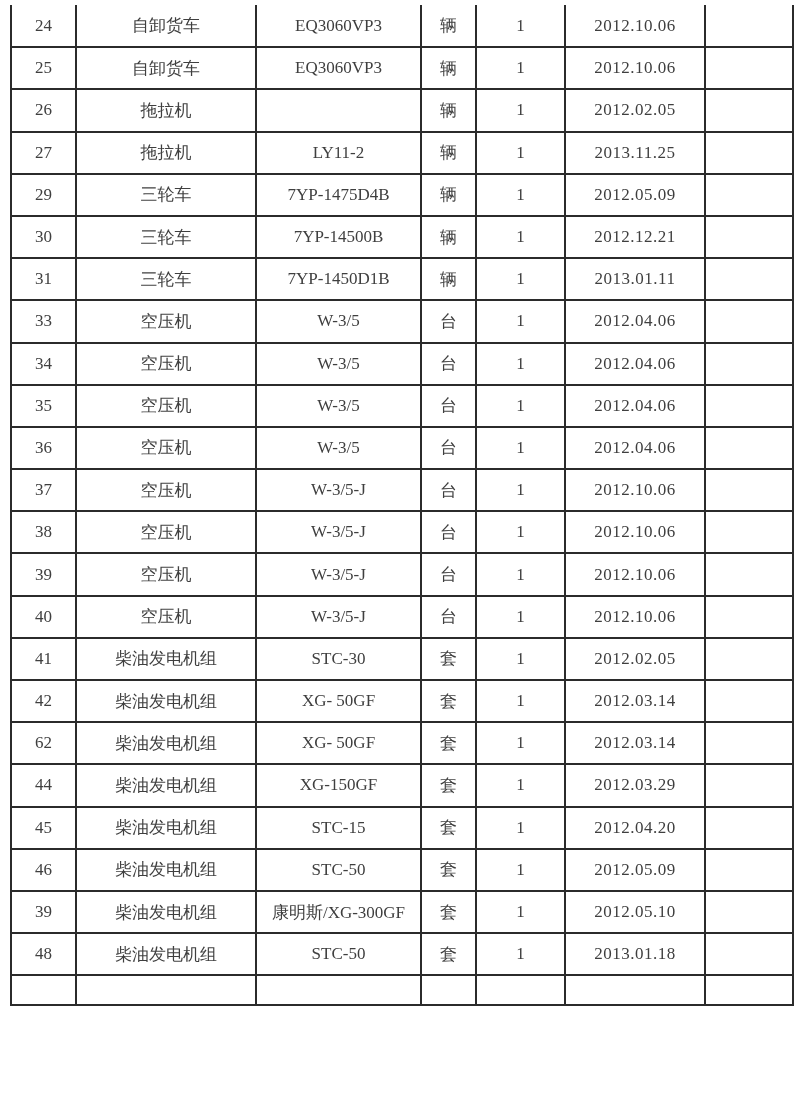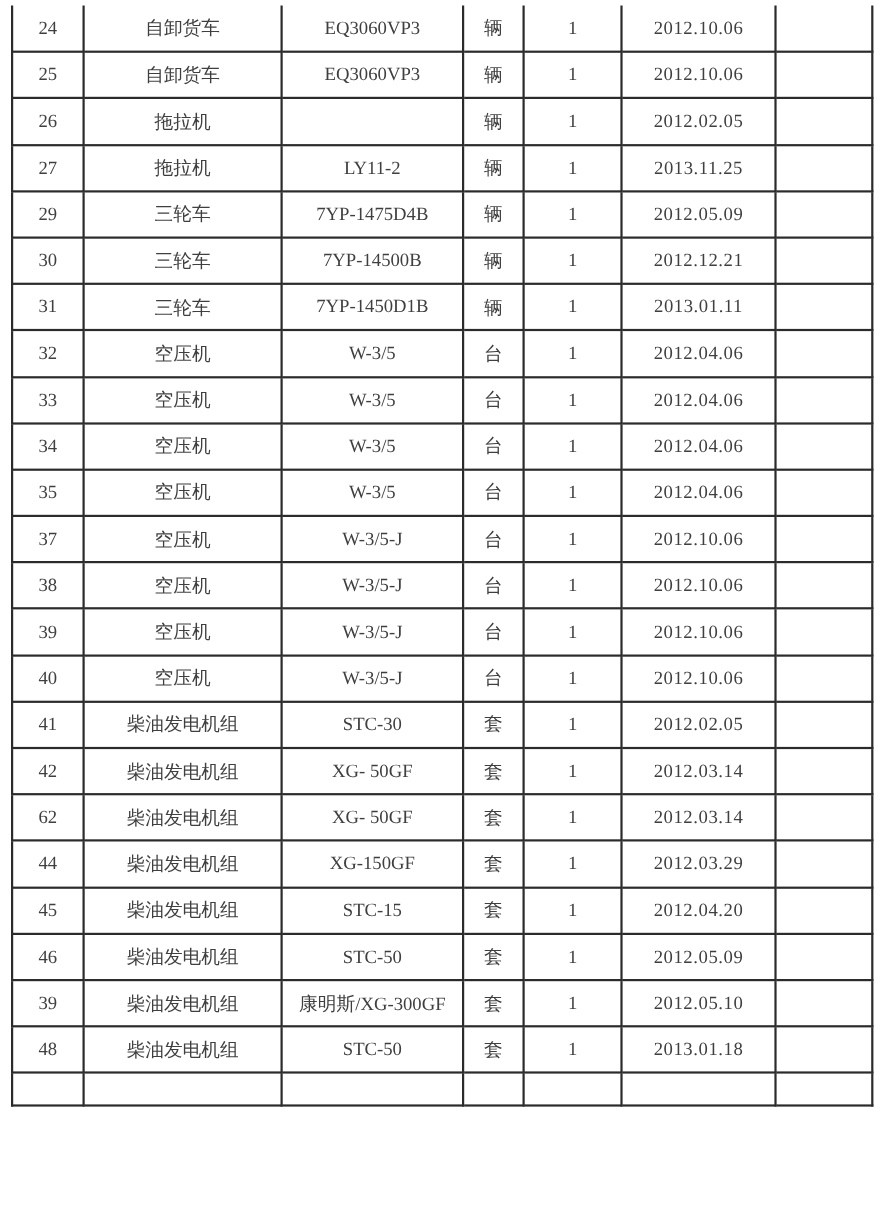--- a/index.html
+++ b/index.html
@@ -118,48 +118,48 @@
         <tr>
     <td>31</td>
     <td>三轮车</td>
     <td>7YP-1450D1B</td>
     <td>辆</td>
     <td>1</td>
     <td class="date-cell">2013.01.11</td>
     <td></td>
   </tr>
         <tr>
-    <td>32</td>
-    <td>空压机</td>
-    <td>W-3/5</td>
-    <td>台</td>
-    <td>1</td>
-    <td class="date-cell">2012.04.06</td>
-    <td></td>
-  </tr>
-        <tr>
     <td>33</td>
     <td>空压机</td>
     <td>W-3/5</td>
     <td>台</td>
     <td>1</td>
     <td class="date-cell">2012.04.06</td>
     <td></td>
   </tr>
         <tr>
     <td>34</td>
     <td>空压机</td>
     <td>W-3/5</td>
     <td>台</td>
     <td>1</td>
     <td class="date-cell">2012.04.06</td>
     <td></td>
   </tr>
         <tr>
     <td>35</td>
+    <td>空压机</td>
+    <td>W-3/5</td>
+    <td>台</td>
+    <td>1</td>
+    <td class="date-cell">2012.04.06</td>
+    <td></td>
+  </tr>
+        <tr>
+    <td>36</td>
     <td>空压机</td>
     <td>W-3/5</td>
     <td>台</td>
     <td>1</td>
     <td class="date-cell">2012.04.06</td>
     <td></td>
   </tr>
         <tr>
     <td>37</td>
     <td>空压机</td>

